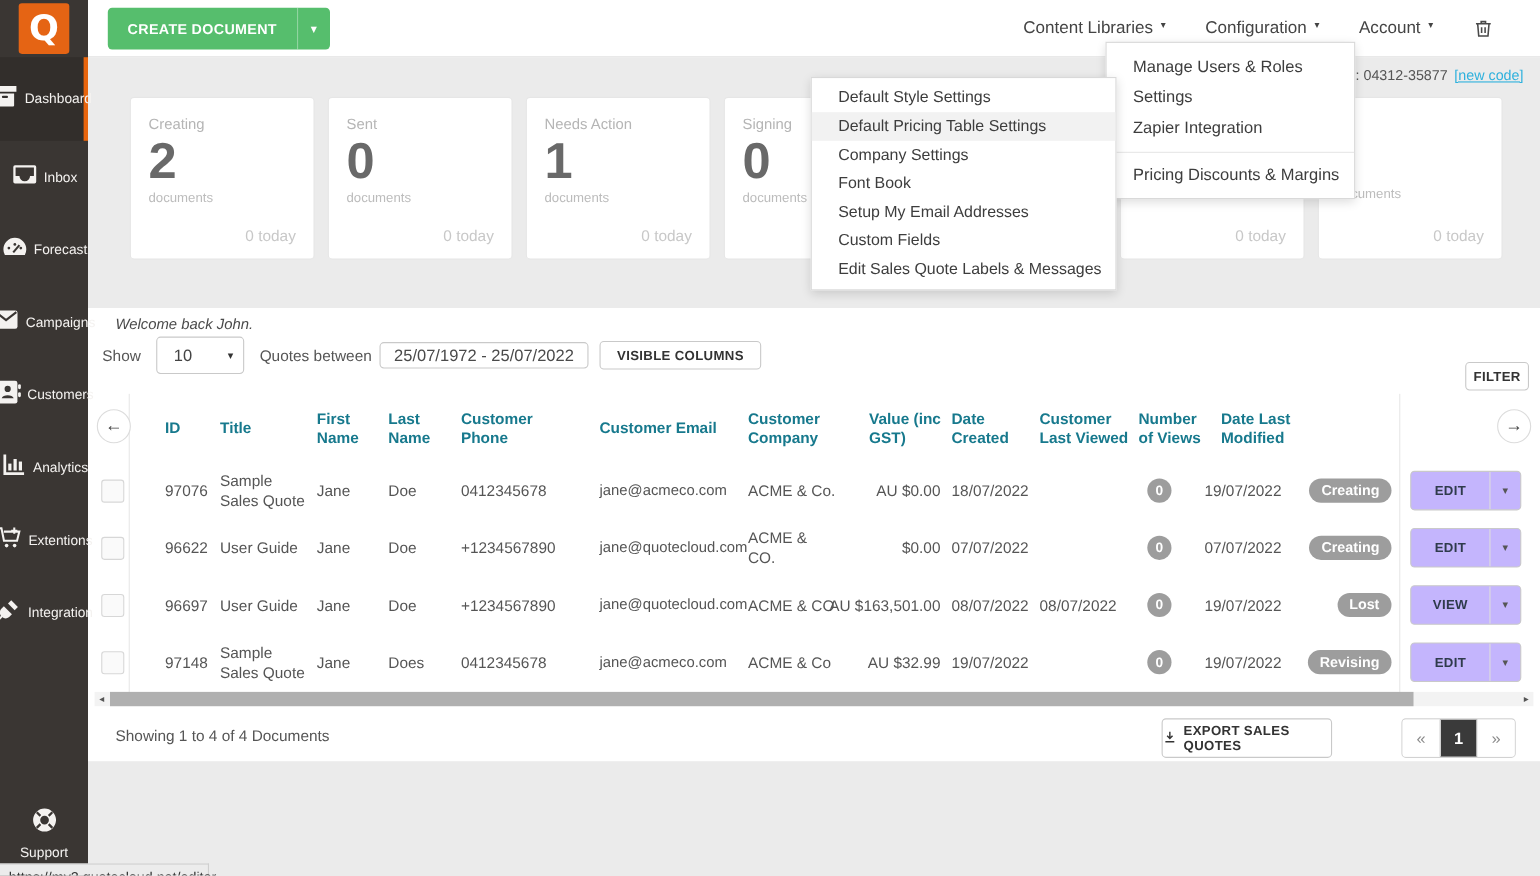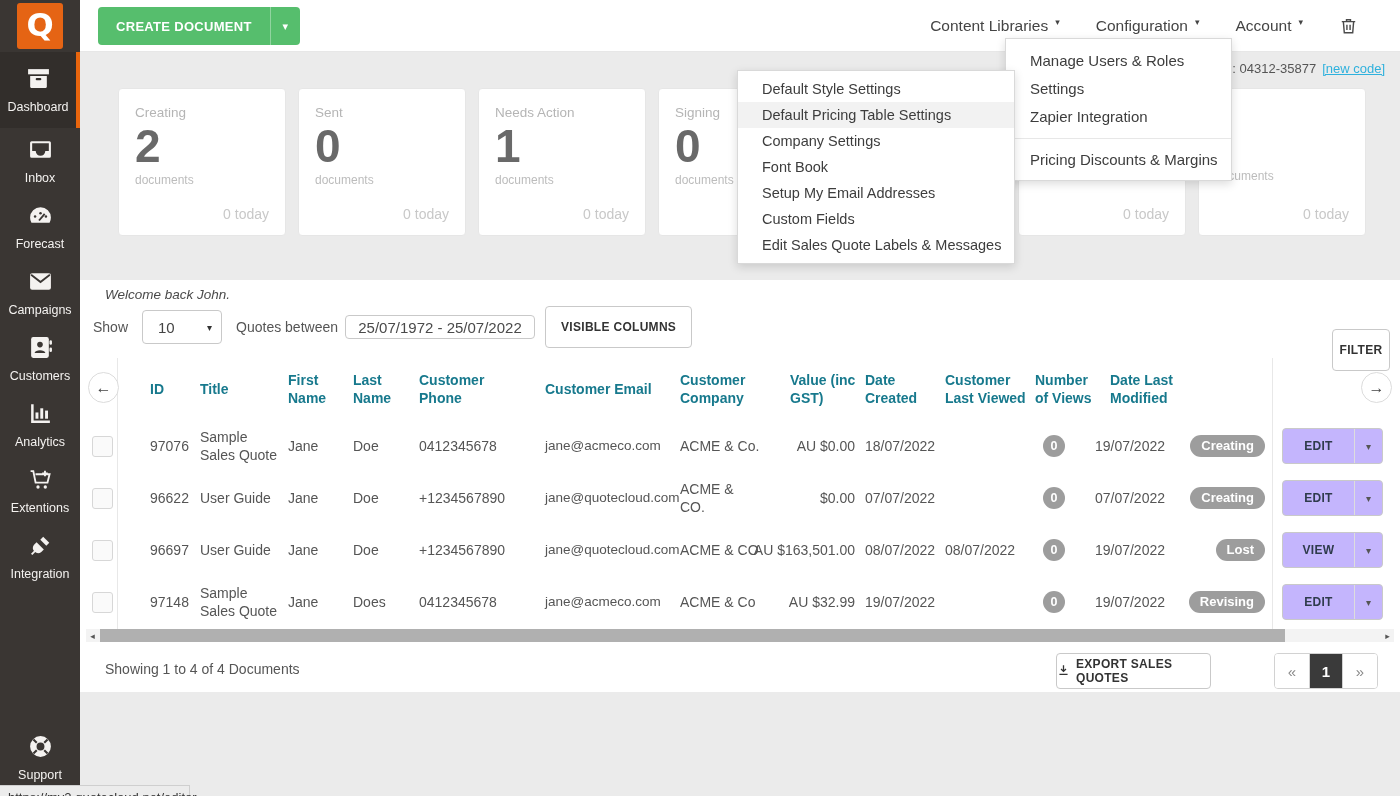--- a/index.html
+++ b/index.html
@@ -10,21 +10,21 @@
     background: #ebebeb;
     overflow: hidden;
     color:#555;
   }
   
   .sidebar { position:absolute; left:0; top:0; width:80px; height:796px; background:#3a3633; z-index:6; }
   .logo-wrap { height:52px; display:flex; align-items:center; justify-content:center; }
   .logo-box { width:46px; height:46px; background:#e56414; border-radius:3px; display:flex; align-items:center; justify-content:center; }
   .logo-q { color:#fff; font-size:32px; font-weight:800; font-family:"DejaVu Sans",sans-serif; transform:translateY(-1px); }
   .side-nav { position:absolute; top:52px; left:0; width:80px; }
-  .sd-item { height:66px; display:flex; flex-direction:column; align-items:center; justify-content:center; gap:5px; cursor:pointer; }
+  .sd-item { height:66px; display:flex; flex-direction:row; align-items:center; justify-content:center; gap:5px; cursor:pointer; }
   .sd-item.active { height:76px; background:#322e2b; border-right:4px solid #e8650d; }
   .sd-item .lbl { font-size:12.5px; color:#f4f2f0; }
   .sd-item svg { width:25px; height:25px; }
   .sd-support { position:absolute; bottom:14px; left:0; width:80px; height:56px; display:flex; flex-direction:column; align-items:center; gap:5px; }
   
   .topbar { position:absolute; left:80px; top:0; width:1320px; height:52px; background:#fff; border-bottom:1px solid #e7e7e7; z-index:5; }
   .create-btn { position:absolute; left:18px; top:7px; height:38px; display:flex; align-items:stretch; background:#56be6d; border-radius:4px; overflow:hidden; cursor:pointer; }
   .create-btn .main { display:flex; align-items:center; padding:0 18px; color:#fff; font-weight:700; font-size:13px; letter-spacing:.3px; }
   .create-btn .caret { width:30px; display:flex; align-items:center; justify-content:center; color:#fff; font-size:11px; border-left:1px solid rgba(255,255,255,.35); }
   .top-nav { position:absolute; right:42px; top:0; height:52px; display:flex; align-items:center; gap:36px; }
@@ -49,21 +49,21 @@
   .sub-menu .m-item { height:26px; line-height:26px; padding-left:24px; font-size:14.5px; color:#3d3d3d; cursor:pointer; white-space:nowrap; }
   .sub-menu .m-item.hl { background:#f2f2f2; }
   
   .content { position:absolute; left:80px; top:280px; width:1320px; height:412px; background:#fff; z-index:1; }
   .welcome { position:absolute; left:25px; top:7px; font-size:13.5px; font-style:italic; color:#4a4a4a; }
   .controls { position:absolute; left:13px; top:26px; display:flex; align-items:center; }
   .ctl-label { font-size:14px; color:#555; }
   .show-select { width:80px; height:34px; border:1px solid #c9c9c9; border-radius:4px; margin:0 14px; display:flex; align-items:center; padding-left:15px; font-size:15px; color:#444; position:relative; cursor:pointer; background:#fff; }
   .show-select .caret { position:absolute; right:9px; font-size:10px; color:#333; }
   .date-input { width:190px; height:24px; border:1px solid #c9c9c9; border-radius:4px; margin:0 10px 0 7px; display:flex; align-items:center; justify-content:center; font-size:15px; color:#4a4a4a; cursor:text; background:#fff; }
-  .btn-white { height:42px; border:1px solid #c9c9c9; border-radius:4px; background:#fff; display:flex; align-items:center; justify-content:center; font-size:12px; font-weight:700; color:#333; letter-spacing:.3px; cursor:pointer; }
+  .btn-white { height:26px; border:1px solid #c9c9c9; border-radius:4px; background:#fff; display:flex; align-items:center; justify-content:center; font-size:12px; font-weight:700; color:#333; letter-spacing:.3px; cursor:pointer; }
   .vc-btn { padding:0 15px; }
   .filter-btn { position:absolute; right:10px; top:26px; width:58px;margin-top:23px; }
   
   .vline { position:absolute; top:78px; height:272px; width:1px; background:#e8e8e8; }
   .vl-left { left:37px; } .vl-right { left:1192px; }
   .tgrid { position:absolute; left:6px; top:78px; width:1186px; }
   .trow { display:grid; grid-template-columns:31px 73px 88px 65px 66px 126px 135px 100px 92px 83px 88px 60px 85px 94px; }
   .trow.thead { height:62px; }
   .trow.tdata { height:52px; }
   .cell { display:flex; align-items:center; font-size:14px; color:#555; line-height:1.3; }

